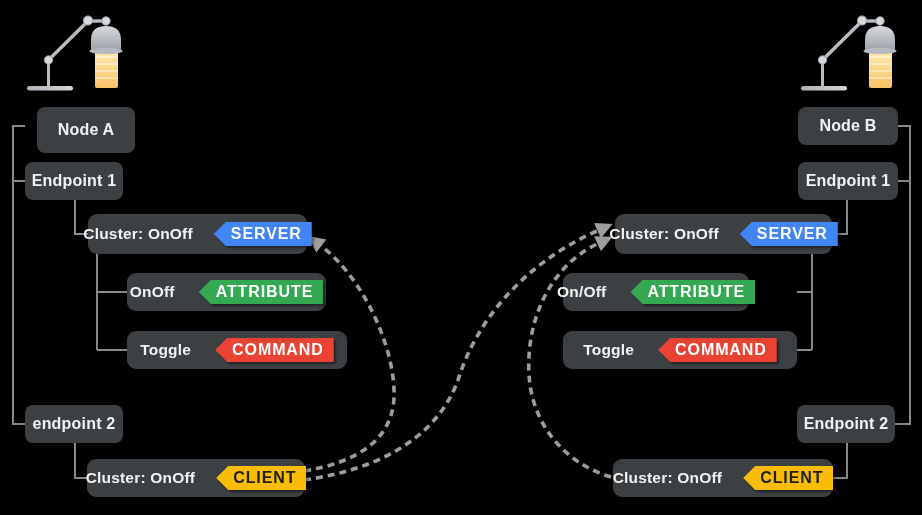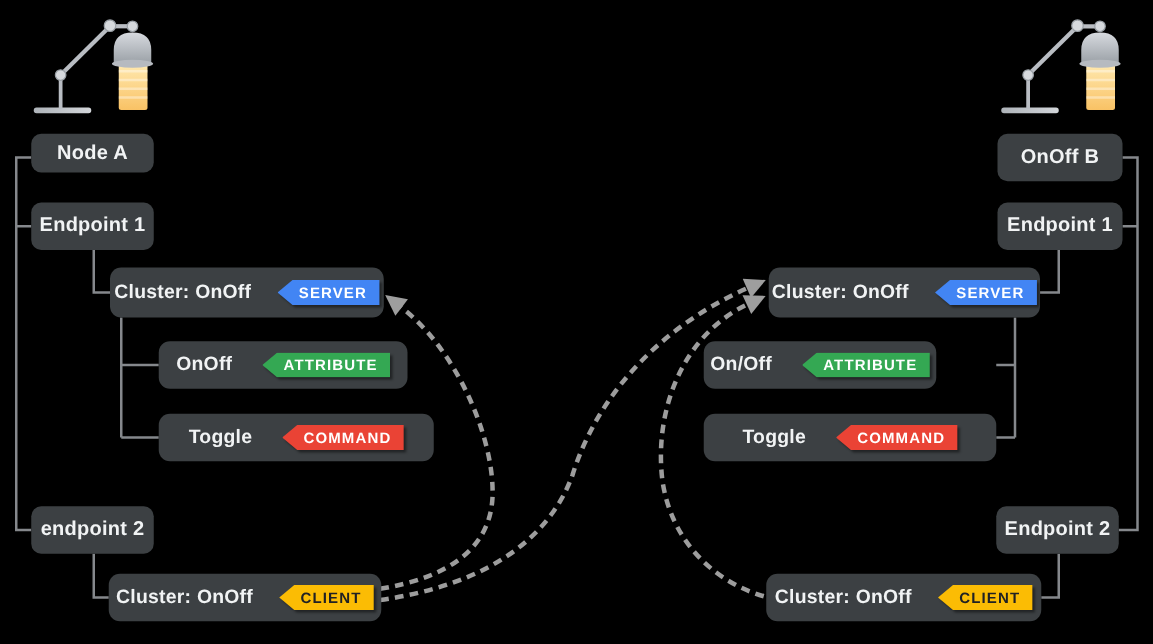--- a/index.html
+++ b/index.html
@@ -11,21 +11,21 @@
   .box{
     position:absolute;background:#3c4043;border-radius:8px;color:#f1f3f4;
     display:flex;align-items:center;justify-content:center;
     font-weight:600;font-size:16px;letter-spacing:.2px;white-space:nowrap;
     box-sizing:border-box;
   }
   .cluster{border-radius:9px;gap:21px;font-size:15.5px;}
   .row{gap:24px;}
   .badge-wrap{filter:drop-shadow(2px 2px 1px rgba(0,0,0,.45));display:inline-block;}
   .badge{
-    display:inline-block;font-size:12px;font-weight:700;letter-spacing:.9px;
+    display:inline-block;font-size:16px;font-weight:700;letter-spacing:.9px;
     padding:4px 10px 4px 17px;line-height:1;
     clip-path:polygon(12px 0,100% 0,100% 100%,12px 100%,0 50%);
   }
 </style>
 </head>
 <body>
 
 <div id="stage">
 
   <svg class="layer" width="922" height="515" viewBox="0 0 922 515">
@@ -88,21 +88,21 @@
     <g stroke="#9d9d9d" stroke-width="3.6" fill="none" stroke-dasharray="7 5">
       <path d="M304 471 C 360 462, 392 438, 394 398 C 396 352, 366 280, 320 245" marker-end="url(#arrow)"></path>
       <path d="M304 480 C 390 468, 440 430, 458 380 C 476 322, 522 264, 599 230" marker-end="url(#arrow)"></path>
       <path d="M611 477 C 570 465, 537 432, 530 385 C 523 330, 545 268, 599 243" marker-end="url(#arrow)"></path>
     </g>
 
     <use href="#lamp" transform="translate(17,4)"></use>
     <use href="#lamp" transform="translate(791,4)"></use>
   </svg>
 
-  <div class="box" style="left:25px;top:107px;width:98px;height:31px">
+  <div class="box" style="left:37px;top:107px;width:98px;height:46px">
     <span>Node A</span>
   </div>
 
   <div class="box" style="left:25px;top:162px;width:98px;height:38px">
     <span>Endpoint 1</span>
   </div>
 
   <div class="box cluster" style="left:88px;top:214px;width:219px;height:40px">
     <span>Cluster: OnOff</span>
     <span class="badge-wrap"><span class="badge" style="background: rgb(66, 133, 244); color: rgb(255, 255, 255);">SERVER</span></span>
@@ -121,21 +121,21 @@
   <div class="box" style="left:25px;top:405px;width:98px;height:38px">
     <span>endpoint 2</span>
   </div>
 
   <div class="box cluster" style="left:87px;top:459px;width:218px;height:38px">
     <span>Cluster: OnOff</span>
     <span class="badge-wrap"><span class="badge" style="background: rgb(251, 188, 4); color: rgb(32, 33, 36);">CLIENT</span></span>
   </div>
 
   <div class="box" style="left:798px;top:107px;width:100px;height:38px">
-    <span>OnOff B</span>
+    <span>Node B</span>
   </div>
 
   <div class="box" style="left:798px;top:162px;width:100px;height:38px">
     <span>Endpoint 1</span>
   </div>
 
   <div class="box cluster" style="left:615px;top:214px;width:217px;height:40px">
     <span>Cluster: OnOff</span>
     <span class="badge-wrap"><span class="badge" style="background: rgb(66, 133, 244); color: rgb(255, 255, 255);">SERVER</span></span>
   </div>

